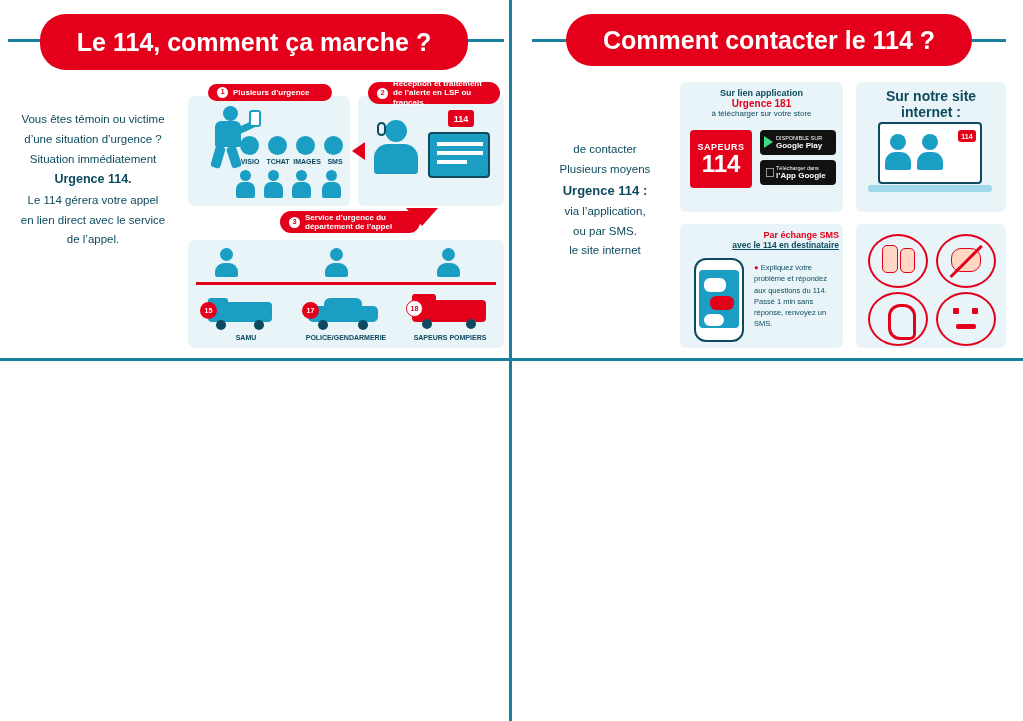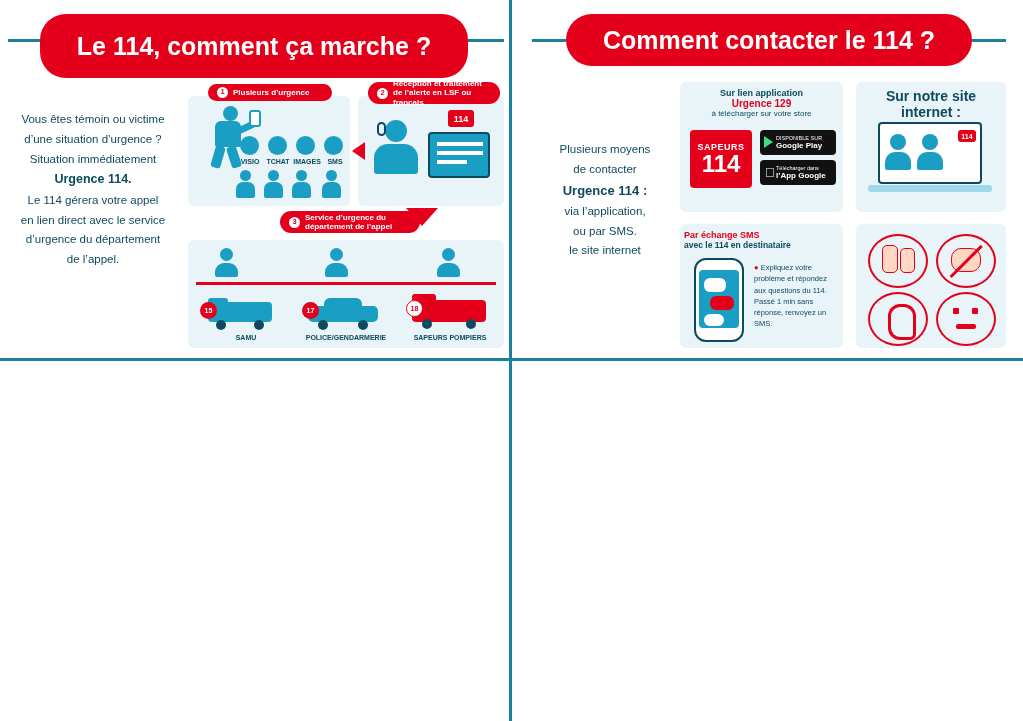--- a/index.html
+++ b/index.html
@@ -18,21 +18,21 @@
   .q-br{left:512px;top:361px;width:511px;height:360px;}
 
   
   .banner{
     position:absolute;background:#e4001b;color:#fff;border-radius:26px;
     display:flex;align-items:center;justify-content:center;text-align:center;
     font-weight:bold;line-height:1.12;padding:6px 14px;box-sizing:border-box;
   }
   .banner-rule{position:absolute;height:3px;background:#1b7f9e;}
 
-  .t1{left:40px;top:14px;width:428px;height:64px;font-size:25px;}
+  .t1{left:40px;top:14px;width:428px;height:56px;font-size:25px;}
   .t2{left:566px;top:14px;width:406px;height:52px;font-size:25px;}
 
   
   .txt{position:absolute;font-size:11.5px;line-height:1.72;text-align:center;color:#0d4a5f;}
   .panel{position:absolute;background:#e8f4f8;border-radius:6px;box-sizing:border-box;}
   .tag{
     position:absolute;background:#e4001b;color:#fff;border-radius:11px;
     font-size:8px;font-weight:bold;display:flex;align-items:center;
     padding:3px 9px;box-sizing:border-box;line-height:1.15;
   }
@@ -74,21 +74,20 @@
     <div class="banner-rule" style="left:464px;top:39px;width:40px;"></div>
     <div class="banner t1">Le 114, comment ça marche ?</div>
 
     <div class="txt" style="left:8px;top:110px;width:170px;">
       <div>Vous êtes témoin ou victime</div>
       <div>d’une situation d’urgence ?</div>
       <div>Situation immédiatement</div>
       <div class="blue-bold" style="font-size:12.5px;">Urgence 114.</div>
       <div>Le 114 gérera votre appel</div>
       <div>en lien direct avec le service</div>
-      <div>d’urgence du département</div>
       <div>de l’appel.</div>
     </div>
 
     <div class="panel" style="left:188px;top:96px;width:162px;height:110px;"></div>
     <div class="tag" style="left:208px;top:84px;width:124px;height:17px;">
       <span class="num">1</span>
       <span>Plusieurs d’urgence</span>
     </div>
 
     <div style="position:absolute;left:205px;top:106px;width:60px;height:64px;">
@@ -185,32 +184,32 @@
     <div class="circ" style="left:406px;top:300px;width:17px;height:17px;background:#fff;display:flex;align-items:center;justify-content:center;color:#e4001b;font-size:7px;font-weight:bold;border:1px solid #e4001b;">18</div>
     <div class="cap" style="left:400px;top:334px;width:100px;">SAPEURS POMPIERS</div>
   </div>
 
   <div class="quad q-tr">
     <div class="banner-rule" style="left:20px;top:39px;width:34px;"></div>
     <div class="banner-rule" style="left:460px;top:39px;width:34px;"></div>
     <div class="banner t2" style="left:54px;">Comment contacter le 114 ?</div>
 
     <div class="txt" style="left:18px;top:140px;width:150px;">
+      <div>de contacter</div>
       <div>Plusieurs moyens</div>
-      <div>de contacter</div>
       <div class="blue-bold" style="font-size:13px;">Urgence 114 :</div>
       <div>via l’application,</div>
       <div>ou par SMS.</div>
       <div>le site internet</div>
     </div>
 
     <div class="panel" style="left:168px;top:82px;width:163px;height:130px;"></div>
     <div style="position:absolute;left:172px;top:88px;width:155px;text-align:center;">
       <div style="font-size:9px;font-weight:bold;color:#0d4a5f;">Sur lien application</div>
-      <div style="font-size:10px;font-weight:bold;color:#e4001b;">Urgence 129</div>
+      <div style="font-size:10px;font-weight:bold;color:#e4001b;">Urgence 181</div>
       <div style="font-size:8px;color:#0d4a5f;">à télécharger sur votre store</div>
     </div>
     <div style="position:absolute;left:178px;top:130px;width:62px;height:58px;background:#e4001b;border-radius:4px;color:#fff;display:flex;flex-direction:column;align-items:center;justify-content:center;">
       <span style="font-size:9px;font-weight:bold;letter-spacing:.5px;">SAPEURS</span>
       <span style="font-size:24px;font-weight:bold;line-height:1;">114</span>
     </div>
     <div class="storebtn" style="left:248px;top:130px;width:76px;height:25px;">
       <span>DISPONIBLE SUR</span>
       <span class="big">Google Play</span>
       <span style="position:absolute;left:4px;top:6px;width:0;height:0;border-left:9px solid #3ddc84;border-top:6px solid transparent;border-bottom:6px solid transparent;"></span>
@@ -229,23 +228,23 @@
     <div class="screen" style="left:366px;top:122px;width:104px;height:62px;">
       <div class="circ" style="left:10px;top:10px;width:16px;height:16px;background:#1b9ec4;"></div>
       <div style="position:absolute;left:5px;top:28px;width:26px;height:18px;background:#1b9ec4;border-radius:10px 10px 2px 2px;"></div>
       <div class="circ" style="left:42px;top:10px;width:16px;height:16px;background:#1b9ec4;"></div>
       <div style="position:absolute;left:37px;top:28px;width:26px;height:18px;background:#1b9ec4;border-radius:10px 10px 2px 2px;"></div>
       <div class="badge114" style="right:4px;top:6px;width:18px;height:12px;font-size:7px;">114</div>
     </div>
     <div class="laptop-base" style="left:356px;top:185px;width:124px;height:7px;"></div>
 
     <div class="panel" style="left:168px;top:224px;width:163px;height:124px;"></div>
-    <div style="position:absolute;left:172px;top:230px;width:155px;text-align:left;">
+    <div style="position:absolute;left:172px;top:230px;width:155px;text-align:right;">
       <div style="font-size:9px;font-weight:bold;color:#e4001b;">Par échange SMS</div>
-      <div style="font-size:8.5px;font-weight:bold;color:#0d4a5f;">avec le 114 en destinataire</div>
+      <div style="font-size:8.5px;font-weight:bold;color:#0d4a5f;text-decoration:underline;">avec le 114 en destinataire</div>
     </div>
     <div class="phone" style="left:182px;top:258px;width:50px;height:84px;">
       <div class="phone-screen" style="background:#1b9ec4;">
         <div class="bubble" style="left:5px;top:8px;width:22px;height:14px;background:#fff;"></div>
         <div class="bubble" style="right:5px;top:26px;width:24px;height:14px;background:#e4001b;"></div>
         <div class="bubble" style="left:5px;top:44px;width:20px;height:12px;background:#fff;"></div>
       </div>
     </div>
     <div style="position:absolute;left:242px;top:262px;width:84px;font-size:7.5px;line-height:1.5;color:#0d4a5f;">
       <span style="color:#e4001b;">●</span>

